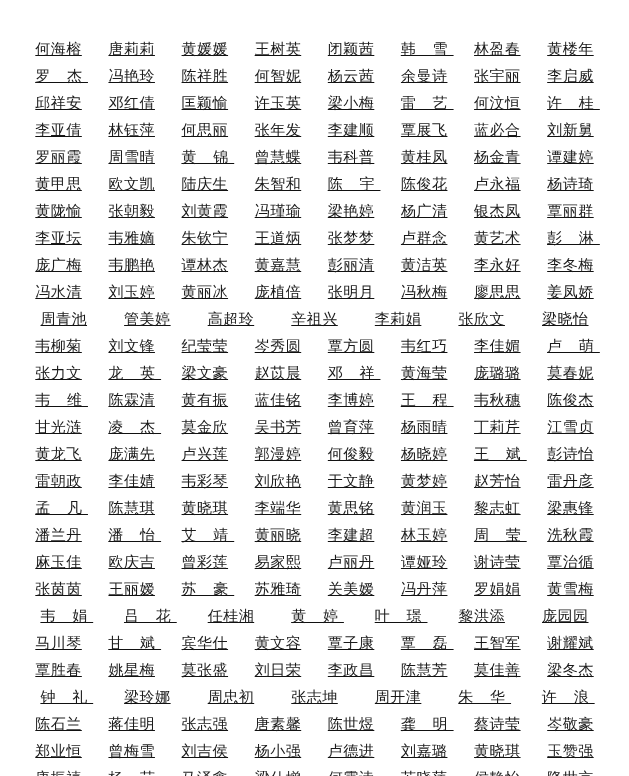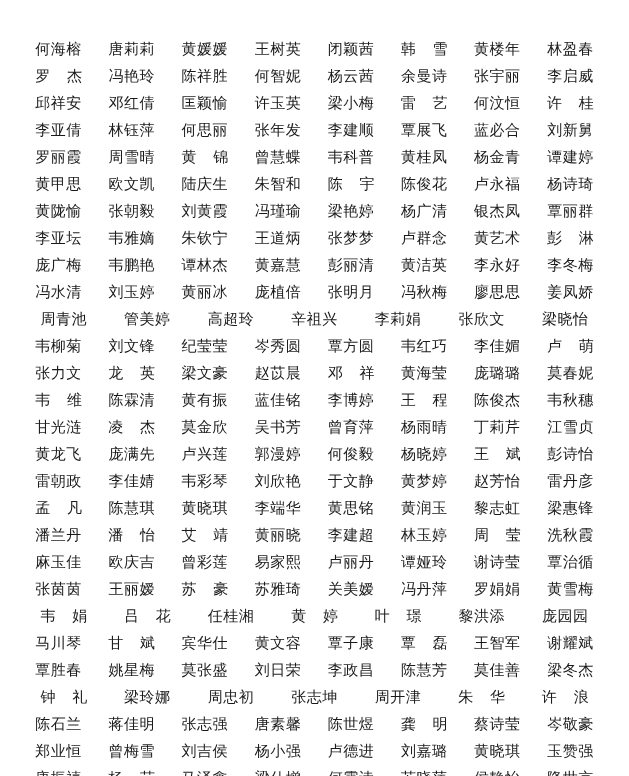--- a/index.html
+++ b/index.html
@@ -14,20 +14,21 @@
     color: #111111;
     overflow: hidden;
   }
   #name-grid {
     box-sizing: border-box;
     width: 629px;
     height: 776px;
     padding: 36px 22px 10px 22px;
     display: flex;
     flex-direction: column;
+    text-decoration: underline;
   }
   .name-row {
     display: flex;
     flex-direction: row;
     width: 100%;
     height: 27.6px;
     align-items: center;
   }
   .name-cell {
     flex: 1 1 0;
@@ -45,22 +46,22 @@
 <body>
 
 <div id="name-grid">
     <div class="name-row">
       <div class="name-cell c3">何海榕</div>
       <div class="name-cell c3">唐莉莉</div>
       <div class="name-cell c3">黄媛媛</div>
       <div class="name-cell c3">王树英</div>
       <div class="name-cell c3">闭颖茜</div>
       <div class="name-cell c2">韩 雪</div>
+      <div class="name-cell c3">林盈春</div>
       <div class="name-cell c3">黄楼年</div>
-      <div class="name-cell c3">林盈春</div>
     </div>
     <div class="name-row">
       <div class="name-cell c2">罗 杰</div>
       <div class="name-cell c3">冯艳玲</div>
       <div class="name-cell c3">陈祥胜</div>
       <div class="name-cell c3">何智妮</div>
       <div class="name-cell c3">杨云茜</div>
       <div class="name-cell c3">余曼诗</div>
       <div class="name-cell c3">张宇丽</div>
       <div class="name-cell c3">李启威</div>
@@ -174,22 +175,22 @@
       <div class="name-cell c3">庞璐璐</div>
       <div class="name-cell c3">莫春妮</div>
     </div>
     <div class="name-row">
       <div class="name-cell c2">韦 维</div>
       <div class="name-cell c3">陈霖清</div>
       <div class="name-cell c3">黄有振</div>
       <div class="name-cell c3">蓝佳铭</div>
       <div class="name-cell c3">李博婷</div>
       <div class="name-cell c2">王 程</div>
+      <div class="name-cell c3">韦秋穗</div>
       <div class="name-cell c3">陈俊杰</div>
-      <div class="name-cell c3">韦秋穗</div>
     </div>
     <div class="name-row">
       <div class="name-cell c3">甘光涟</div>
       <div class="name-cell c2">凌 杰</div>
       <div class="name-cell c3">莫金欣</div>
       <div class="name-cell c3">吴书芳</div>
       <div class="name-cell c3">曾育萍</div>
       <div class="name-cell c3">杨雨晴</div>
       <div class="name-cell c3">丁莉芹</div>
       <div class="name-cell c3">江雪贞</div>

